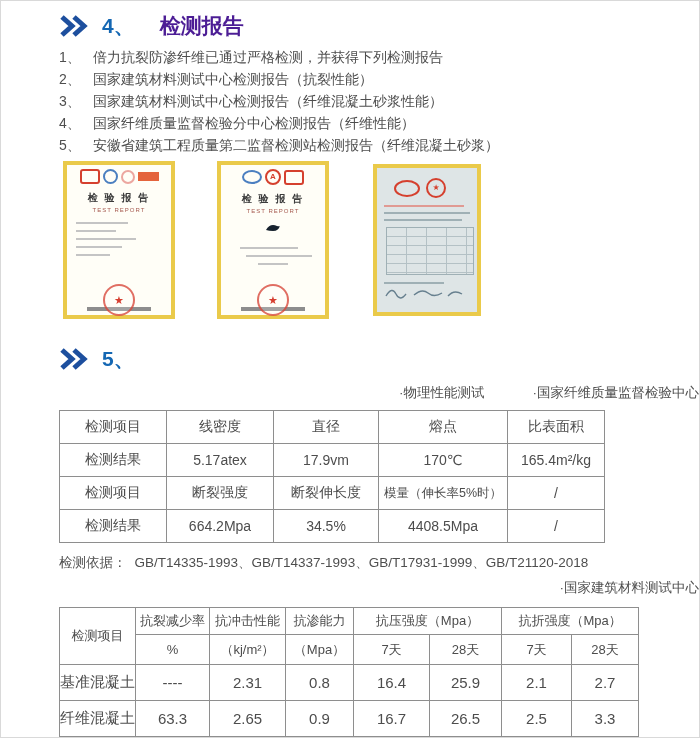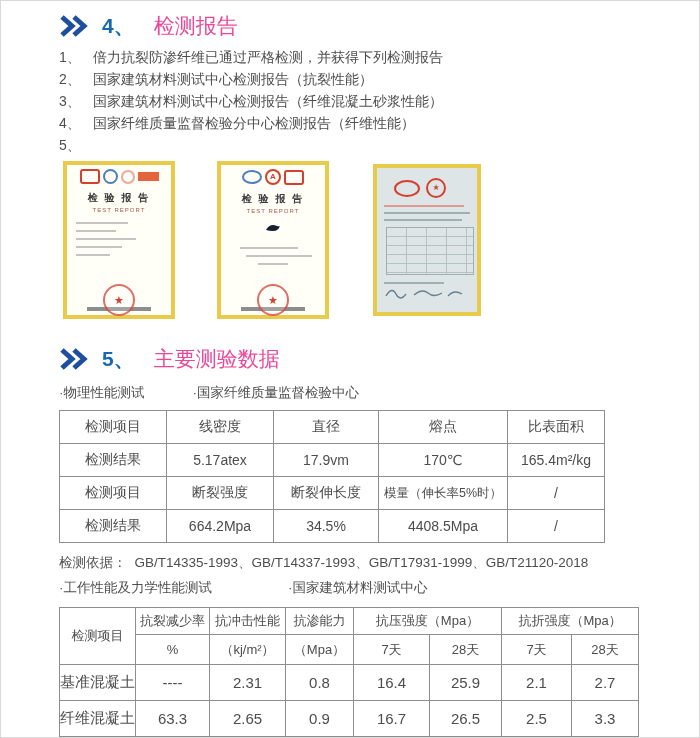--- a/index.html
+++ b/index.html
@@ -5,21 +5,21 @@
   html,body{margin:0;padding:0;background:#fff;}
   .page{position:relative;width:700px;height:738px;box-sizing:border-box;
     border:1px solid #d9d9d9;background:#fff;overflow:hidden;
     font-family:"Liberation Sans","DejaVu Sans",sans-serif;color:#4e4e4e;}
   .inner{padding:12px 0 0 58px;}
 
   
   .sec-head{display:flex;align-items:center;height:26px;}
   .chev{display:flex;align-items:center;margin-right:13px;}
   .sec-num{color:#1467b3;font-weight:bold;font-size:21px;}
-  .sec-title{color:#ec4899;font-weight:normal;font-size:21px;margin-left:19px;}
+  .sec-title{color:#4c1d95;font-weight:bold;font-size:21px;margin-left:25px;}
 
   
   .report-list{margin-top:8px;}
   .r-item{display:flex;align-items:center;height:22px;font-size:14px;color:#4e4e4e;}
   .r-num{width:34px;}
 
   
   .certs{display:flex;margin-top:4px;padding-left:4px;}
   .cert{box-sizing:border-box;width:112px;height:158px;border:4px solid #eaca4a;
     background:#fffef7;padding:4px 5px;display:flex;flex-direction:column;
@@ -60,21 +60,21 @@
   .rln{height:2px;background:#e09a93;}
   .gln{height:2px;background:#9fb0b5;}
   .c3lines{display:flex;flex-direction:column;gap:5px;margin-top:7px;width:100%;}
   .table-sketch{width:86px;height:48px;border:1px solid #9fb0b5;margin:6px 0 0 2px;
     background-image:
       repeating-linear-gradient(to bottom,transparent 0 8px,#b4c1c5 8px 9px),
       repeating-linear-gradient(to right,transparent 0 19px,#b4c1c5 19px 20px);}
   .sig{margin-top:auto;}
 
   
-  .note{display:flex;font-size:13.5px;color:#4e4e4e;height:18px;align-items:center;}
+  .note{display:flex;font-size:13.5px;color:#4e4e4e;height:18px;align-items:center;justify-content:flex-end;}
   .note.n1{margin-top:12px;}
   .note.n1 .right{margin-left:48px;}
   .note.n2{margin-top:7px;}
   .note.n2 .right{margin-left:76px;}
   .basis{margin-top:11px;display:flex;font-size:13.5px;color:#4e4e4e;height:18px;
     align-items:flex-start;}
   .basis .lbl{margin-right:8px;}
 
   
   table{border-collapse:collapse;table-layout:fixed;}
@@ -117,20 +117,21 @@
       <div class="r-item">
         <span class="r-num">3、</span>
         <span>国家建筑材料测试中心检测报告（纤维混凝土砂浆性能）</span>
       </div>
       <div class="r-item">
         <span class="r-num">4、</span>
         <span>国家纤维质量监督检验分中心检测报告（纤维性能）</span>
       </div>
       <div class="r-item">
         <span class="r-num">5、</span>
+        <span>安徽省建筑工程质量第二监督检测站检测报告（纤维混凝土砂浆）</span>
       </div>
     </div>
 
     <div class="certs">
 
       <div class="cert">
         <div class="stamps">
           <span class="s-cma"></span>
           <span class="s-blue"></span>
           <span class="s-pink"></span>
@@ -198,21 +199,20 @@
     </div>
 
     <div class="sec-head" style="margin-top:27px">
       <span class="chev">
         <svg width="30" height="22" viewBox="0 0 30 22">
           <polyline points="3,2 13,11 3,20" fill="none" stroke="#1d4f9e" stroke-width="5"></polyline>
           <polyline points="15,2 25,11 15,20" fill="none" stroke="#1d4f9e" stroke-width="5"></polyline>
         </svg>
       </span>
       <span class="sec-num">5、</span>
-      <span class="sec-title">主要测验数据</span>
     </div>
 
     <div class="note n1">
       <span class="left">·物理性能测试</span>
       <span class="right">·国家纤维质量监督检验中心</span>
     </div>
 
     <table class="t1">
       <colgroup>
           <col style="width:107px">
@@ -252,21 +252,20 @@
       </tr>
     </tbody>
       </table>
 
     <div class="basis">
       <span class="lbl">检测依据：</span>
       <span>GB/T14335-1993、GB/T14337-1993、GB/T17931-1999、GB/T21120-2018</span>
     </div>
 
     <div class="note n2">
-      <span class="left">·工作性能及力学性能测试</span>
       <span class="right">·国家建筑材料测试中心</span>
     </div>
 
     <table class="t2">
       <colgroup>
           <col style="width:76px">
           <col style="width:74px">
           <col style="width:76px">
           <col style="width:68px">
           <col style="width:76px">

